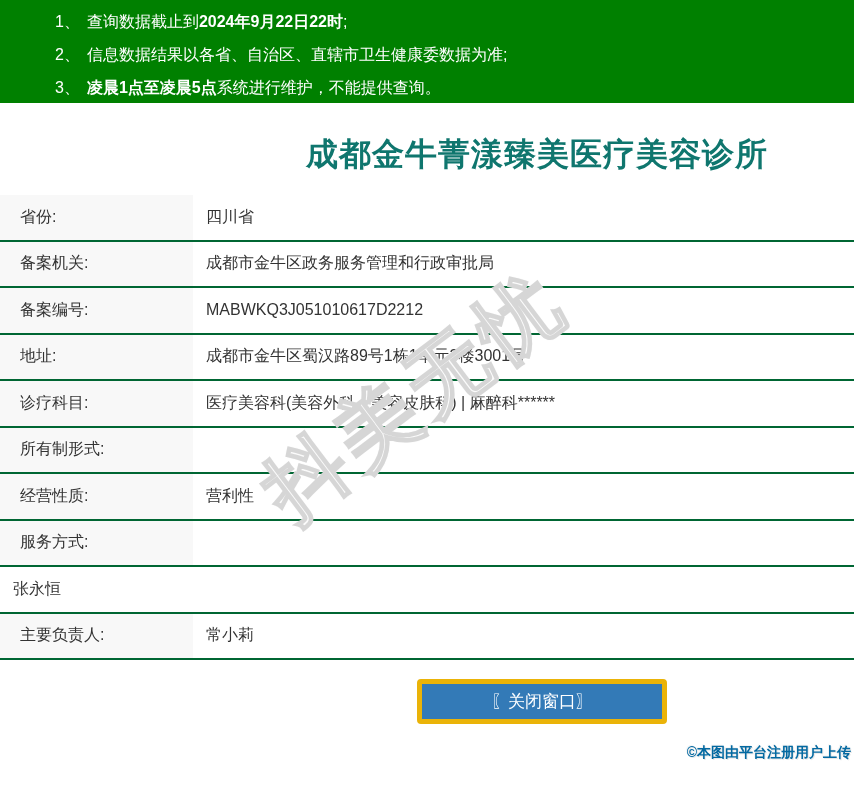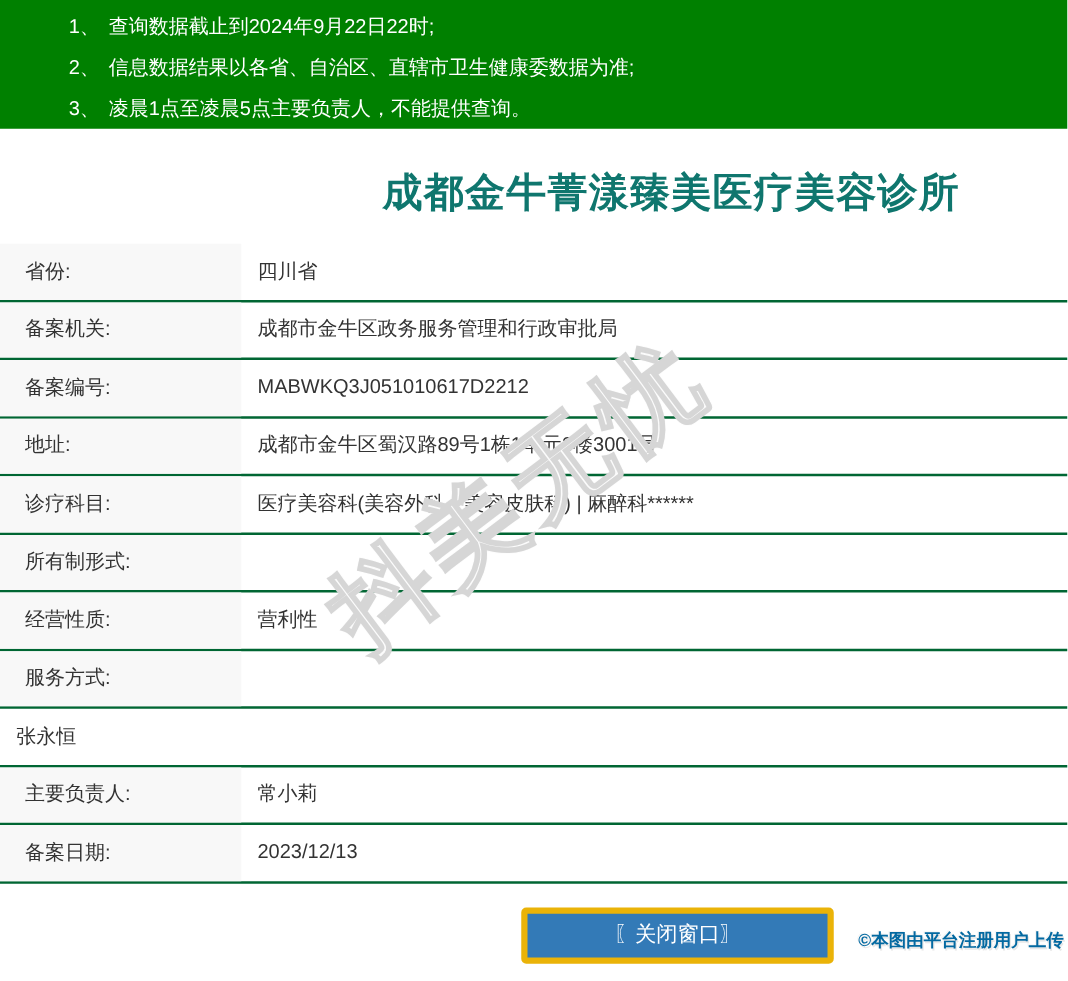--- a/index.html
+++ b/index.html
@@ -20,21 +20,21 @@
     color: #ffffff;
     padding: 5px 0 0 55px;
     overflow: hidden;
   }
   .notice-line {
     font-size: 16px;
     line-height: 33px;
     white-space: nowrap;
   }
   .notice-line .num { margin-right: 7px; }
-  .notice-line b { font-weight: normal; }
+  .notice-line b { font-weight: bold; }
 
   
   .title-wrap {
     width: 854px;
     height: 92px;
     display: flex;
     align-items: center;
     justify-content: center;
     padding-left: 220px;
     padding-top: 12px;
@@ -128,21 +128,21 @@
 <body>
 
 <div class="notice-bar">
   <div class="notice-line">
     <span class="num">1、</span><span>查询数据截止到</span><b>2024年9月22日22时</b><span>;</span>
   </div>
   <div class="notice-line">
     <span class="num">2、</span><span>信息数据结果以各省、自治区、直辖市卫生健康委数据为准;</span><b></b><span></span>
   </div>
   <div class="notice-line">
-    <span class="num">3、</span><span></span><b>凌晨1点至凌晨5点</b><span>主要负责人，不能提供查询。</span>
+    <span class="num">3、</span><span></span><b>凌晨1点至凌晨5点</b><span>系统进行维护，不能提供查询。</span>
   </div>
 </div>
 
 <div class="title-wrap">
   <div class="page-title">成都金牛菁漾臻美医疗美容诊所</div>
 </div>
 
 <div class="info-table">
   <div class="info-row">
     <div class="cell-label">省份:</div>
@@ -174,24 +174,20 @@
   <div class="info-row">
     <div class="cell-label">服务方式:</div>
   </div>
   <div class="info-row">
     <div class="cell-value">张永恒</div>
   </div>
   <div class="info-row">
     <div class="cell-label">主要负责人:</div>
     <div class="cell-value">常小莉</div>
   </div>
-  <div class="info-row">
-    <div class="cell-label">备案日期:</div>
-    <div class="cell-value">2023/12/13</div>
-  </div>
 </div>
 
 <div class="footer">
   <button class="close-btn">〖关闭窗口〗</button>
 </div>
 <div class="copyright">©本图由平台注册用户上传</div>
 
 <div class="diag-watermark">抖美无忧</div>
 
 </body></html>

